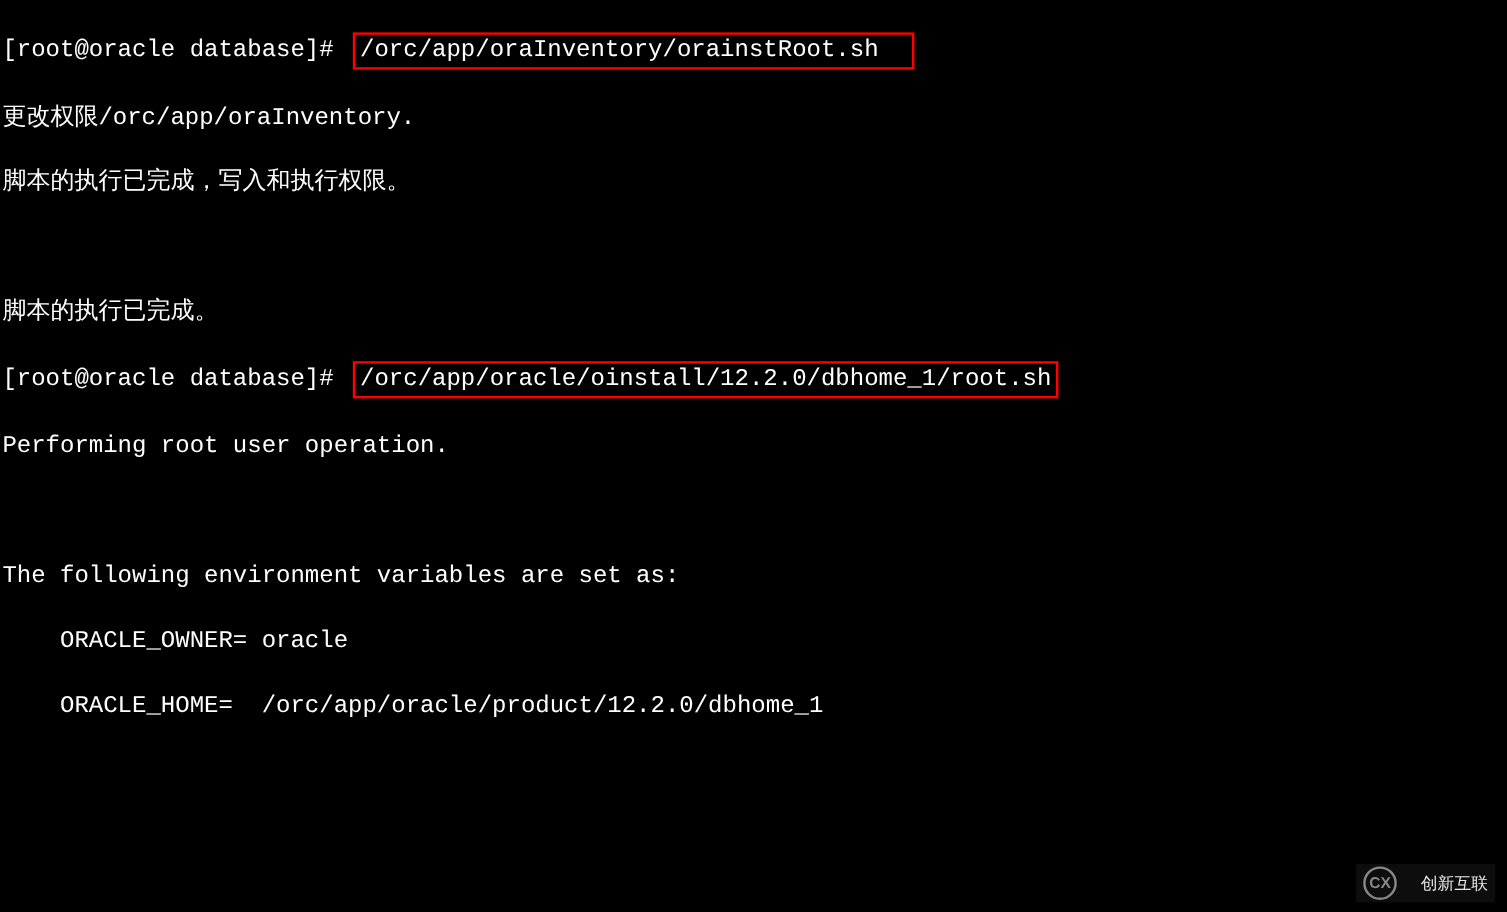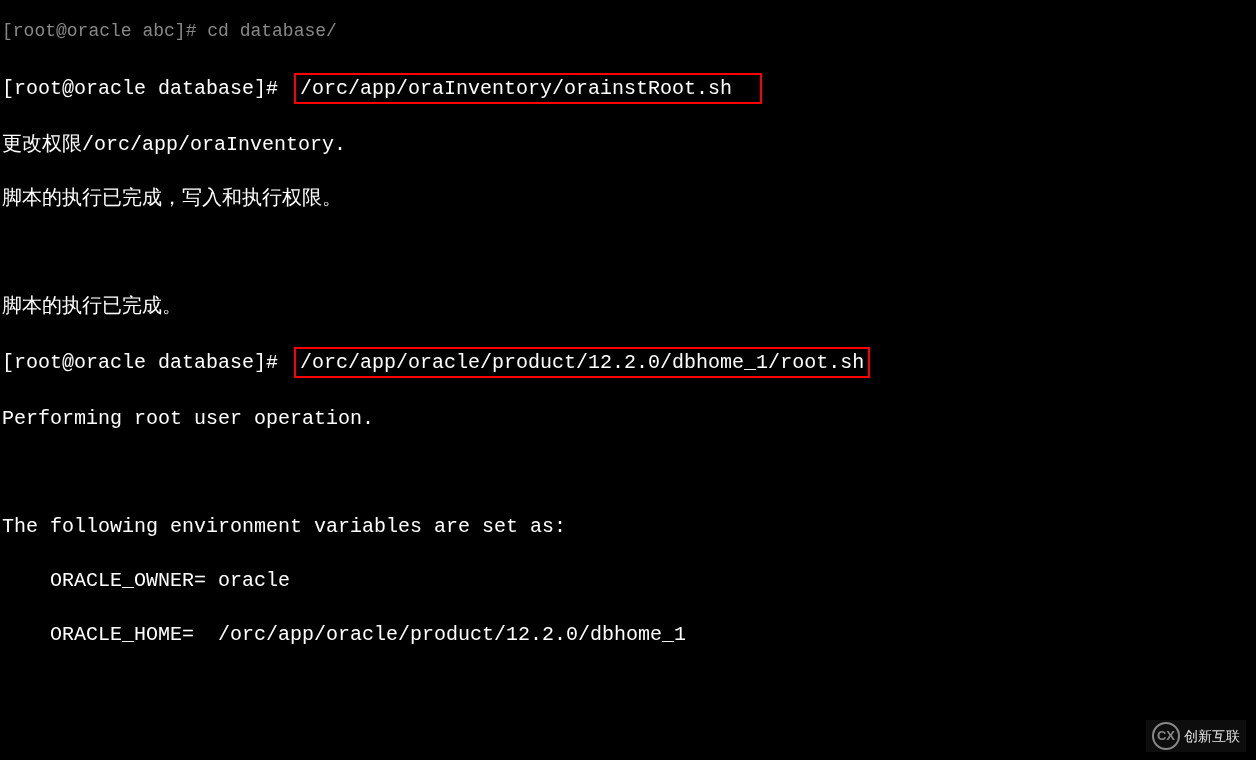--- a/index.html
+++ b/index.html
@@ -33,21 +33,21 @@
       padding: 0 4px;
       display: inline-block;
       margin-left: 4px;
     }
     .watermark {
       position: absolute;
       bottom: 8px;
       right: 10px;
       display: flex;
       align-items: center;
-      gap: 4px;
+      gap: 20px;
       background: rgba(255,255,255,0.05);
       padding: 2px 6px;
     }
     .watermark-circle {
       width: 28px;
       height: 28px;
       border: 2px solid #888;
       border-radius: 50%;
       display: flex;
       align-items: center;
@@ -65,27 +65,26 @@
     .partial-top {
       color: #888;
       font-size: 18px;
       margin-top: -8px;
     }
   </style>
 </head>
 <body>
 
 <div class="terminal">
-<span class="line partial-top">[root@oracle abc]# cd database/</span>
 <span class="line"><span>[root@oracle database]# </span><span class="highlight-box"><span>/orc/app/oraInventory/orainstRoot.sh  </span></span></span>
 <span class="line">更改权限/orc/app/oraInventory.</span>
 <span class="line">脚本的执行已完成，写入和执行权限。</span>
 <span class="line"></span>
 <span class="line">脚本的执行已完成。</span>
-<span class="line"><span>[root@oracle database]# </span><span class="highlight-box"><span>/orc/app/oracle/product/12.2.0/dbhome_1/root.sh</span></span></span>
+<span class="line"><span>[root@oracle database]# </span><span class="highlight-box"><span>/orc/app/oracle/oinstall/12.2.0/dbhome_1/root.sh</span></span></span>
 <span class="line">Performing root user operation.</span>
 <span class="line"></span>
 <span class="line">The following environment variables are set as:</span>
 <span class="line">    ORACLE_OWNER= oracle</span>
 <span class="line">    ORACLE_HOME=  /orc/app/oracle/product/12.2.0/dbhome_1</span>
 
 
 
 
 

